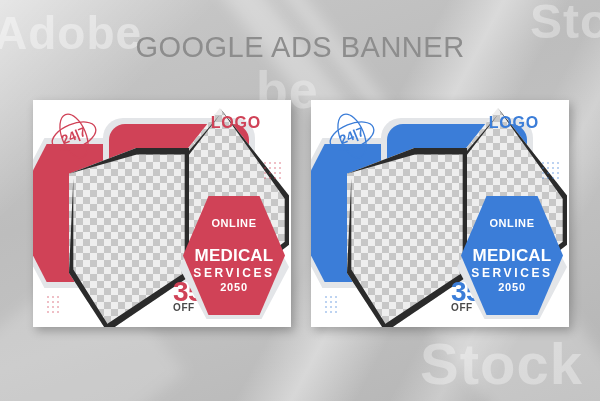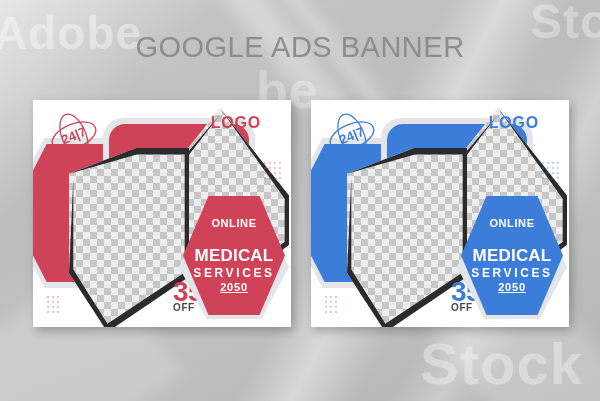--- a/index.html
+++ b/index.html
@@ -122,21 +122,21 @@
     color:#fff;text-align:center;line-height:1;
   }
   .badge-halo{
     position:absolute;right:2px;bottom:8px;width:110px;height:104px;
     clip-path:polygon(25% 0%,75% 0%,100% 50%,75% 100%,25% 100%,0% 50%);
     background:#e3e5e8;
   }
   .b-online{font-size:11px;font-weight:700;letter-spacing:0.6px;}
   .b-medical{font-size:17px;font-weight:700;letter-spacing:0.2px;margin-top:18px;}
   .b-services{font-size:12px;font-weight:700;letter-spacing:2.6px;margin-top:3px;}
-  .b-year{font-size:11px;font-weight:700;letter-spacing:0.8px;margin-top:3px;text-decoration:underline;}
+  .b-year{font-size:11px;font-weight:700;letter-spacing:0.8px;margin-top:3px;}
 
   
   .discount{position:absolute;left:140px;bottom:14px;width:86px;color:var(--accent);}
   .d-upto{font-size:9px;font-weight:700;letter-spacing:0.8px;color:#6b6b6b;margin-left:16px;}
   .d-row{display:flex;align-items:flex-start;line-height:0.85;margin-top:1px;}
   .d-num{font-size:28px;font-weight:700;letter-spacing:-0.5px;}
   .d-pct{font-size:14px;font-weight:700;margin-top:10px;margin-left:1px;}
   .d-off{font-size:10px;font-weight:700;letter-spacing:0.6px;margin-top:-2px;color:#4a4a4a;}
 
   

